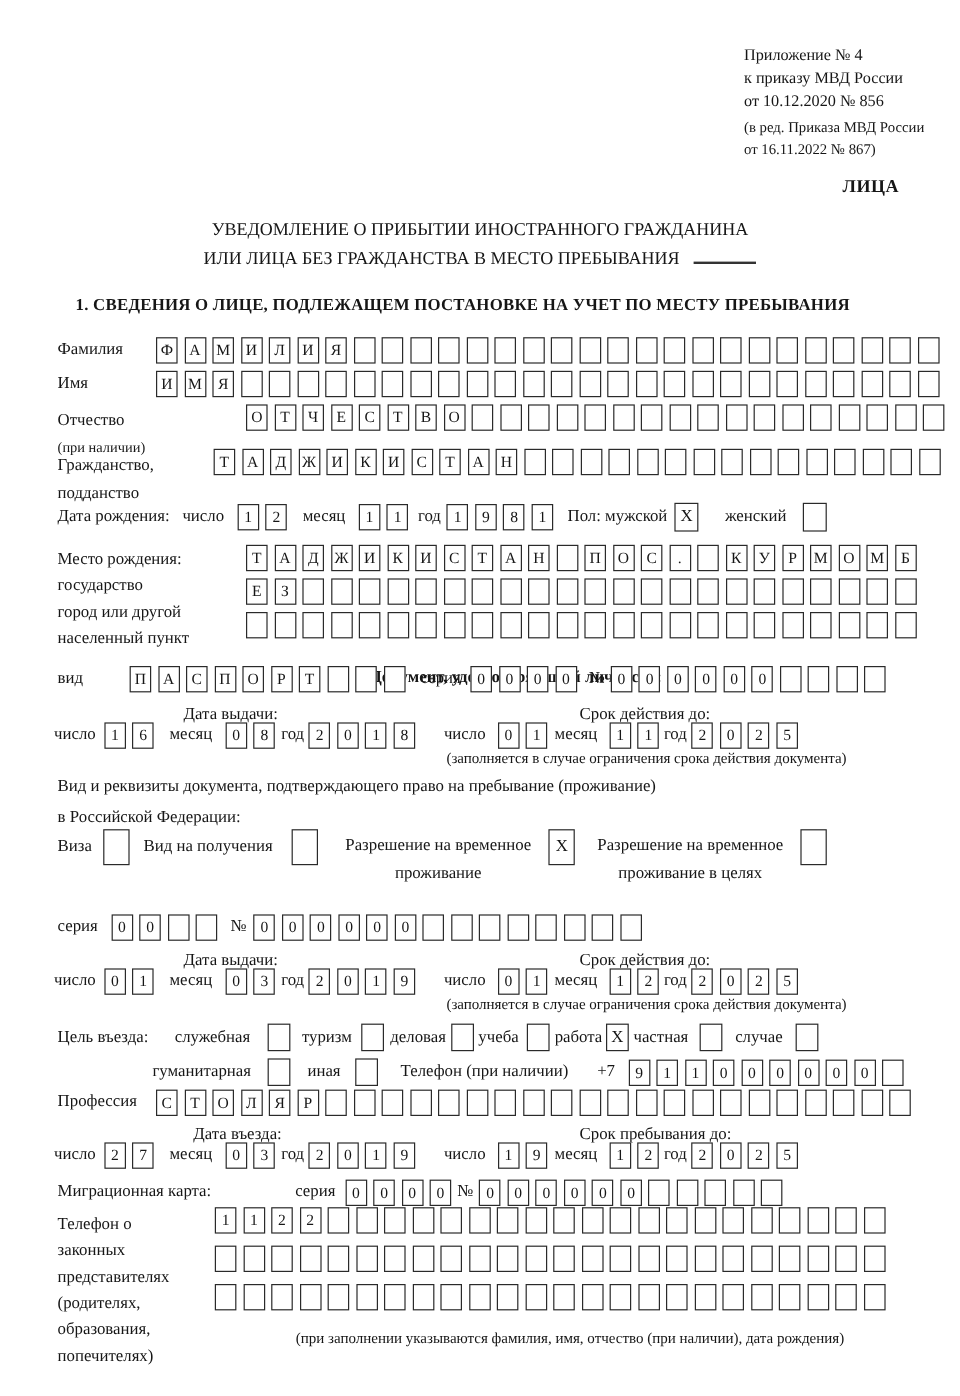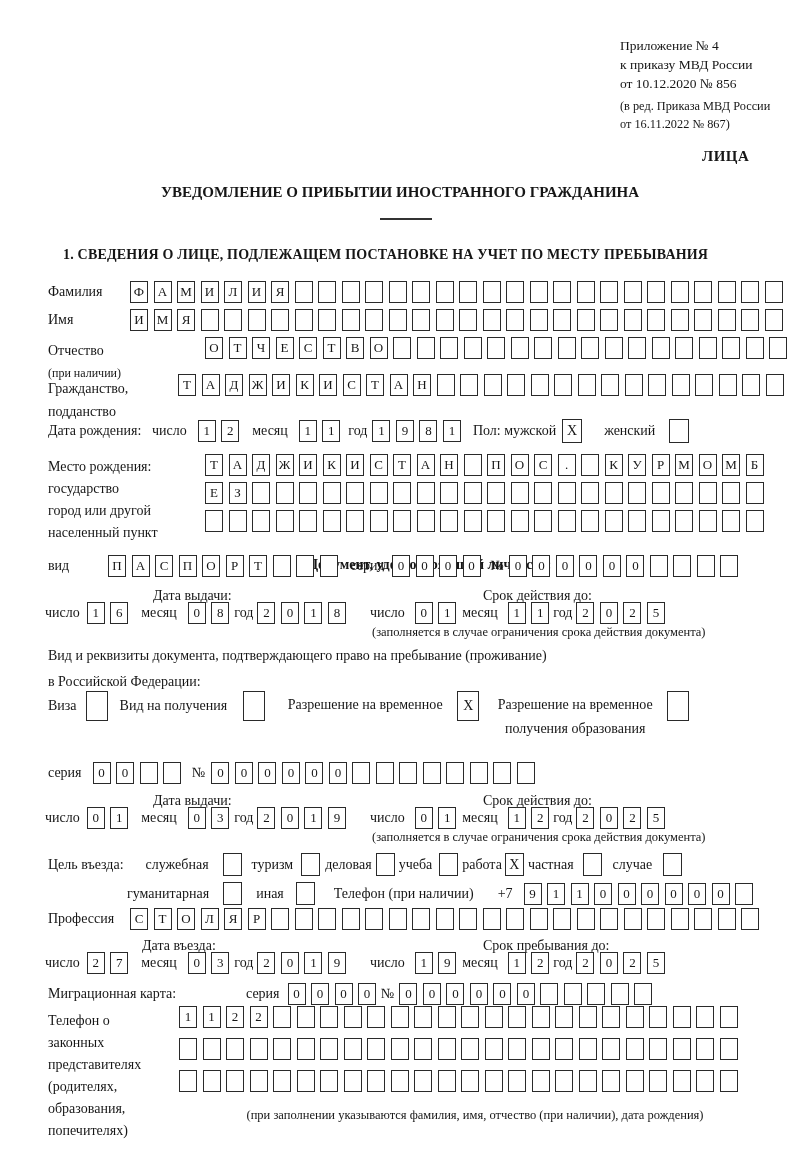--- a/index.html
+++ b/index.html
@@ -20,21 +20,21 @@
     font-size:13px; background:#fff;
   }
   .checkbox {
     flex:none; width:20px; height:24px; border:1.4px solid #2a2a2a;
     display:flex; align-items:center; justify-content:center; font-size:14px; background:#fff;
   }
   .checkbox.sm { width:19px; height:23px; }
   .checkbox.tall { width:22px; height:30px; }
   .hline { font-size:13.5px; line-height:19px; }
   .hline.small { font-size:12.3px; line-height:18px; }
-  .title { position:absolute; left:0; width:800px; text-align:center; font-weight:bold; font-size:15px; }
+  .title { position:absolute; left:0; width:800px; text-align:center; font-weight:normal; font-size:15px; }
   .blank { display:inline-block; width:52px; border-bottom:2px solid #333; margin-left:12px; height:14px; }
   .note { font-size:12.5px; }
   .lblblock { position:absolute; font-size:14px; line-height:23px; }
   .lblblock.lh22 { line-height:22px; }
   .optlbl { font-size:14px; line-height:24px; text-align:center; margin-top:2px; flex:none; }
 </style>
 </head>
 <body>
 
 <div class="abs" style="left:620px;top:36px">
@@ -42,21 +42,21 @@
   <div class="hline">к приказу МВД России</div>
   <div class="hline">от 10.12.2020 № 856</div>
   <div class="hline small" style="margin-top:4px">(в ред. Приказа МВД России</div>
   <div class="hline small">от 16.11.2022 № 867)</div>
 </div>
 
 <div class="abs bold" style="left:702px;top:148px;font-size:15px;letter-spacing:.5px">ЛИЦА</div>
 
 <div class="title" style="top:184px">УВЕДОМЛЕНИЕ О ПРИБЫТИИ ИНОСТРАННОГО ГРАЖДАНИНА</div>
 <div class="title" style="top:206px">
-  <span class="blank"></span>
+  <span>ИЛИ ЛИЦА БЕЗ ГРАЖДАНСТВА В МЕСТО ПРЕБЫВАНИЯ</span><span class="blank"></span>
 </div>
 
 <div class="abs bold" style="left:63px;top:247px;font-size:14px;letter-spacing:.2px">1. СВЕДЕНИЯ О ЛИЦЕ, ПОДЛЕЖАЩЕМ ПОСТАНОВКЕ НА УЧЕТ ПО МЕСТУ ПРЕБЫВАНИЯ</div>
 
 <div class="row" style="left:48px;top:281px">
   <span class="lbl" style="width:82px">Фамилия</span>
   <span class="cells">
       <span class="cell">Ф</span>
       <span class="cell">А</span>
       <span class="cell">М</span>
@@ -390,25 +390,26 @@
 <div class="abs lbl" style="left:48px;top:648px">Вид и реквизиты документа, подтверждающего право на пребывание (проживание)</div>
 <div class="abs lbl" style="left:48px;top:674px">в Российской Федерации:</div>
 
 <div class="row" style="left:48px;top:691px;align-items:flex-start">
   <span class="lbl" style="margin-top:7px">Виза</span>
   <span class="checkbox tall" style="margin-left:9px"></span>
   <span class="lbl" style="margin-left:12px;margin-top:7px">Вид на получения</span>
   <span class="checkbox tall" style="margin-left:16px"></span>
   <div class="optlbl" style="margin-left:14px;width:172px">
     <div>Разрешение на временное</div>
+    <div>проживание</div>
   </div>
   <span class="checkbox tall" style="margin-left:6px">X</span>
   <div class="optlbl" style="margin-left:12px;width:168px">
     <div>Разрешение на временное</div>
-    <div>получения образования</div>
+    <div>проживание в целях</div>
   </div>
   <span class="checkbox tall" style="margin-left:8px"></span>
 </div>
 
 <div class="row" style="left:48px;top:762px">
   <span class="lbl">серия</span>
   <span class="cells" style="margin-left:11px">
       <span class="cell">0</span>
       <span class="cell">0</span>
       <span class="cell"></span>
@@ -540,21 +541,21 @@
       <span class="cell"></span>
       <span class="cell"></span>
       <span class="cell"></span>
       <span class="cell"></span>
       <span class="cell"></span>
       <span class="cell"></span>
       <span class="cell"></span>
     </span>
 </div>
 
-<div class="abs lbl" style="left:142px;top:938px">Дата въезда:</div>
+<div class="abs lbl" style="left:161px;top:938px">Дата въезда:</div>
 <div class="abs lbl" style="left:483px;top:938px">Срок пребывания до:</div>
 
 <div class="row" style="left:45px;top:952px">
   <span class="lbl">число</span>
   <span class="cells" style="margin-left:7px">
       <span class="cell">2</span>
       <span class="cell">7</span>
     </span>
   <span class="lbl" style="margin-left:13px">месяц</span>
   <span class="cells" style="margin-left:11px">

